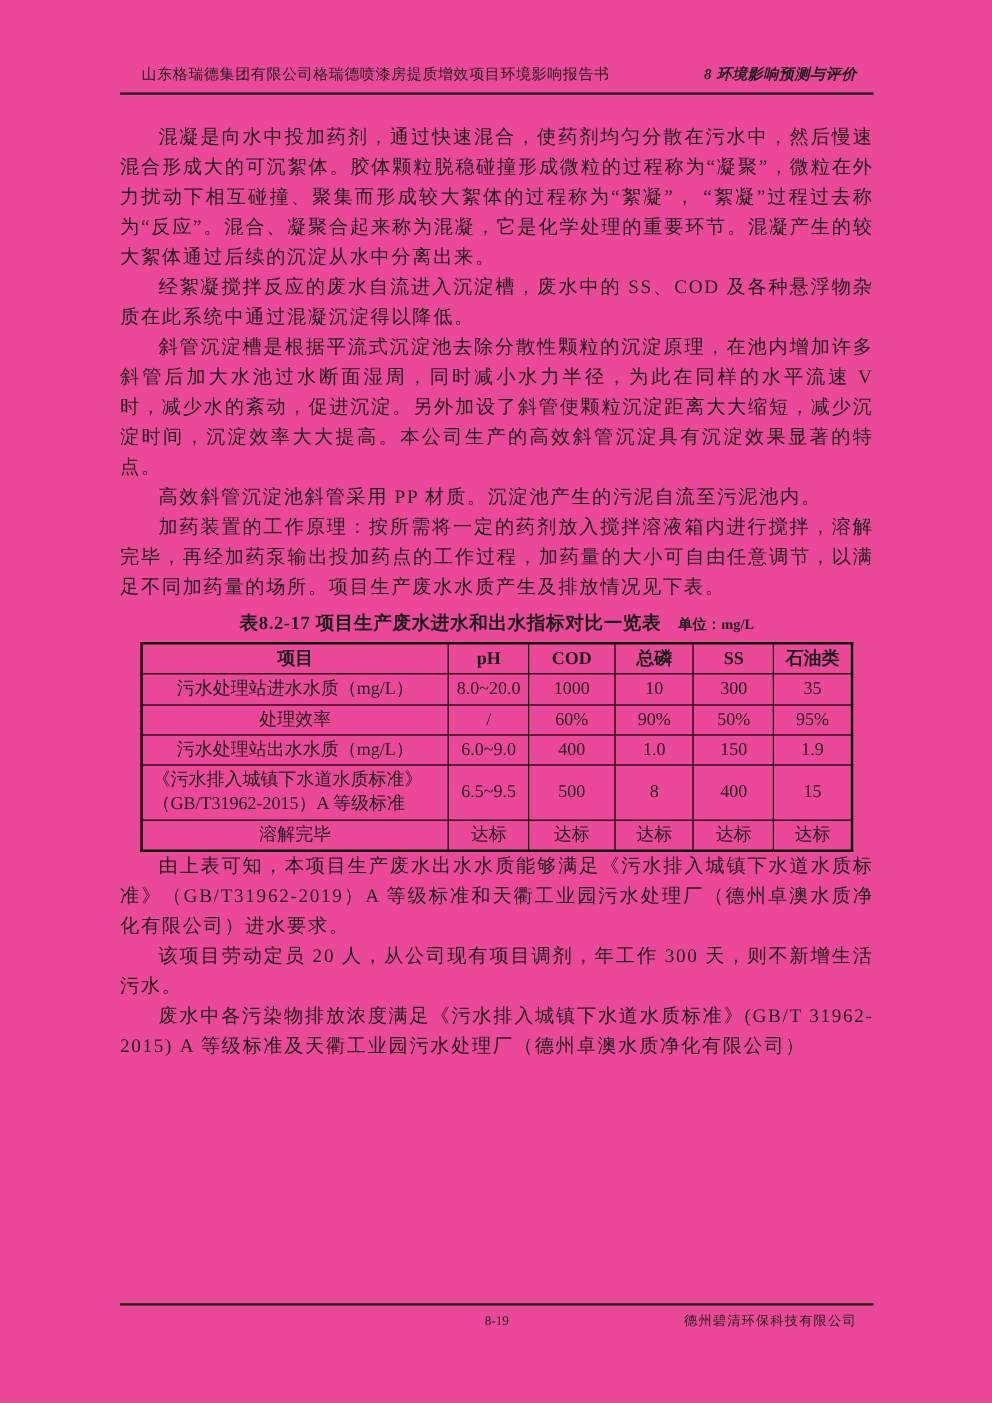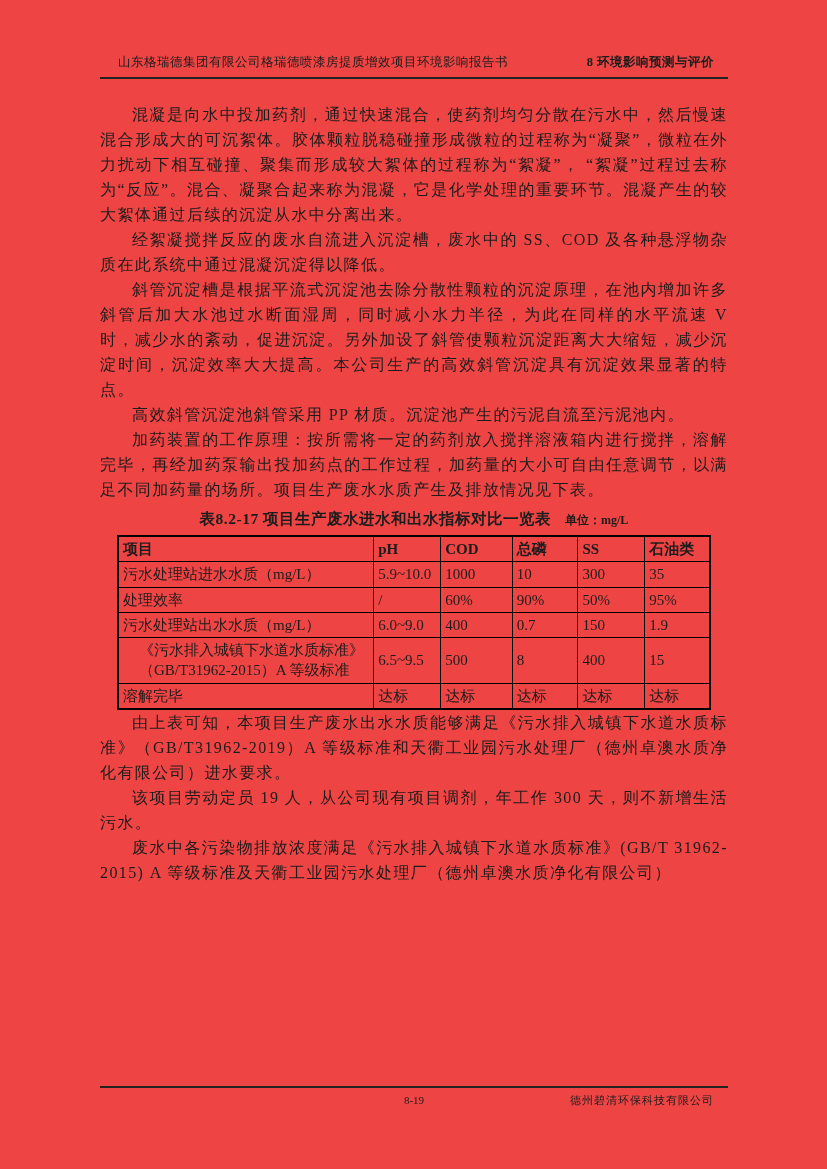--- a/index.html
+++ b/index.html
@@ -2,39 +2,39 @@
 <html><head>
 <meta charset="utf-8">
 <style>
   * { box-sizing: border-box; }
   html, body { margin: 0; padding: 0; background: #888; }
   .page {
     position: relative;
     width: 827px;
     height: 1169px;
     margin: 0 auto;
-    background: #ef4444;
+    background: #ec4899;
     font-family: "Liberation Serif", "DejaVu Serif", serif;
     color: #1c1c1c;
     overflow: hidden;
   }
   
   .header {
     position: absolute;
     left: 100px; right: 99px; top: 54px;
     display: flex;
     justify-content: space-between;
     align-items: flex-end;
     border-bottom: 2px solid #222;
     padding: 0 14px 6px 18px;
     font-size: 12.5px;
     letter-spacing: 0.5px;
     white-space: nowrap;
   }
-  .header .hdr-right { font-weight: bold; }
+  .header .hdr-right { font-weight: bold; font-style: italic; }
   
   .content {
     position: absolute;
     left: 100px; right: 99px; top: 102px;
   }
   .para {
     margin: 0;
     text-indent: 2em;
     font-size: 16px;
     line-height: 25px;
@@ -58,32 +58,32 @@
   table.data-table {
     border-collapse: collapse;
     width: 594px;
     margin: 0 auto;
     table-layout: fixed;
     border: 2px solid #000;
     font-size: 15px;
   }
   table.data-table th, table.data-table td {
     border: 1px solid #000;
-    text-align: left;
+    text-align: center;
     vertical-align: middle;
     padding: 2px 4px;
     height: 25px;
     line-height: 1.35;
     white-space: pre-line;
     overflow: hidden;
   }
   table.data-table th { font-weight: bold; }
   table.data-table td.multiline {
     text-align: left;
-    padding-left: 20px;
+    padding-left: 8px;
   }
   
   .footer {
     position: absolute;
     left: 100px; right: 99px; top: 1086px;
     border-top: 2px solid #222;
     padding-top: 5px;
     display: grid;
     grid-template-columns: 1fr auto 1fr;
     align-items: baseline;
@@ -128,39 +128,39 @@
           <th>pH</th>
           <th>COD</th>
           <th>总磷</th>
           <th>SS</th>
           <th>石油类</th>
         </tr>
       </thead>
       <tbody>
           <tr>
             <td>污水处理站进水水质（mg/L）</td>
-            <td>5.9~10.0</td>
+            <td>8.0~20.0</td>
             <td>1000</td>
             <td>10</td>
             <td>300</td>
             <td>35</td>
           </tr>
           <tr>
             <td>处理效率</td>
             <td>/</td>
             <td>60%</td>
             <td>90%</td>
             <td>50%</td>
             <td>95%</td>
           </tr>
           <tr>
             <td>污水处理站出水水质（mg/L）</td>
             <td>6.0~9.0</td>
             <td>400</td>
-            <td>0.7</td>
+            <td>1.0</td>
             <td>150</td>
             <td>1.9</td>
           </tr>
           <tr>
             <td class="multiline">《污水排入城镇下水道水质标准》
 （GB/T31962-2015）A 等级标准</td>
             <td>6.5~9.5</td>
             <td>500</td>
             <td>8</td>
             <td>400</td>
@@ -171,21 +171,21 @@
             <td>达标</td>
             <td>达标</td>
             <td>达标</td>
             <td>达标</td>
             <td>达标</td>
           </tr>
         </tbody>
     </table>
 
     <p class="para">由上表可知，本项目生产废水出水水质能够满足《污水排入城镇下水道水质标准》（GB/T31962-2019）A 等级标准和天衢工业园污水处理厂（德州卓澳水质净化有限公司）进水要求。</p>
-    <p class="para">该项目劳动定员 19 人，从公司现有项目调剂，年工作 300 天，则不新增生活污水。</p>
+    <p class="para">该项目劳动定员 20 人，从公司现有项目调剂，年工作 300 天，则不新增生活污水。</p>
     <p class="para">废水中各污染物排放浓度满足《污水排入城镇下水道水质标准》(GB/T 31962-2015) A 等级标准及天衢工业园污水处理厂（德州卓澳水质净化有限公司）</p>
   </div>
 
   <div class="footer">
     <span></span>
     <span class="pg">8-19</span>
     <span class="co">德州碧清环保科技有限公司</span>
   </div>
 
 </div>

